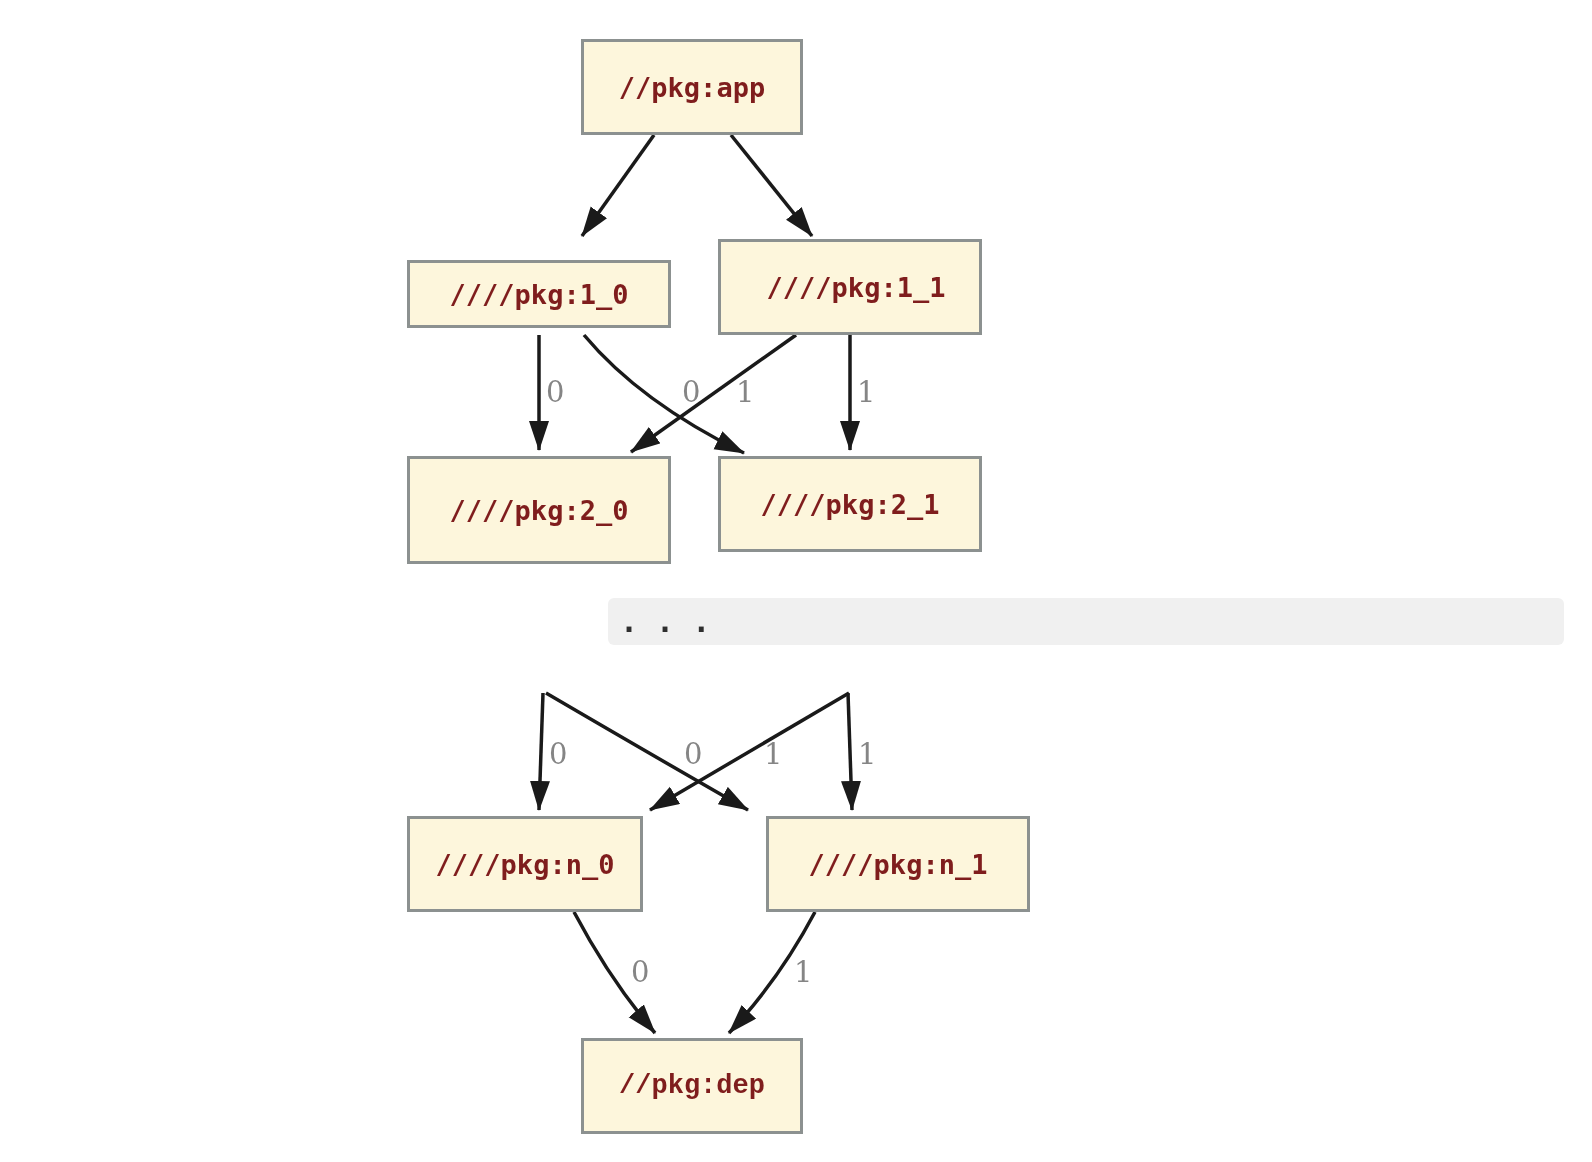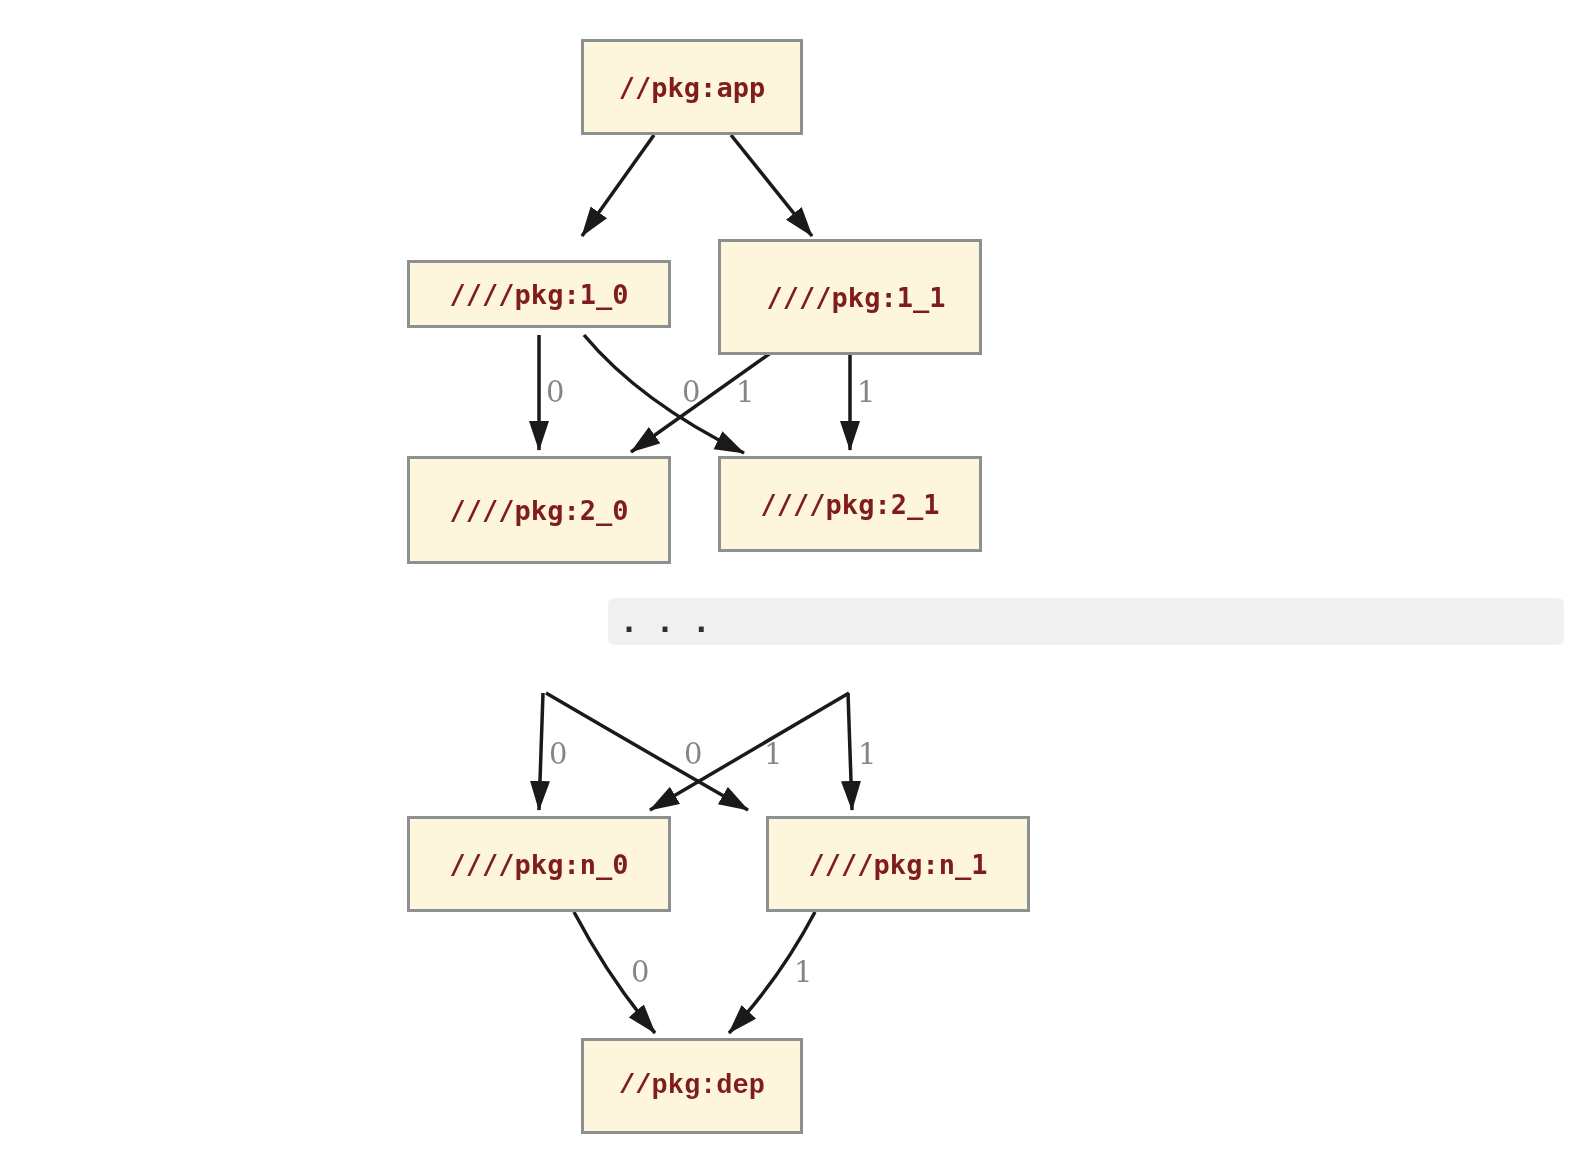--- a/index.html
+++ b/index.html
@@ -87,23 +87,23 @@
         <text x="858" y="764" class="edge-label">1</text>
         <path d="M574,912 Q610,980 655,1033" class="edge-path" marker-end="url(#arrow)"></path>
         <text x="631" y="982" class="edge-label">0</text>
         <path d="M815,912 Q779,980 729,1033" class="edge-path" marker-end="url(#arrow)"></path>
         <text x="794" y="982" class="edge-label">1</text>
       </g>
   </svg>
 
   <div class="node" style="left: 581px; top: 39px; width: 222px; height: 96px;">//pkg:app</div>
   <div class="node" style="left: 407px; top: 239px; width: 264px; height: 68px; margin-top: 21px;">////pkg:1_0</div>
-  <div class="node" style="left: 718px; top: 239px; width: 264px; height: 116px; padding-left: 12px;">////pkg:1_1</div>
+  <div class="node" style="left: 718px; top: 239px; width: 264px; height: 96px; padding-left: 12px;">////pkg:1_1</div>
   <div class="node" style="left: 407px; top: 456px; width: 264px; height: 108px;">////pkg:2_0</div>
   <div class="node" style="left: 718px; top: 456px; width: 264px; height: 96px;">////pkg:2_1</div>
-  <div class="node" style="left: 407px; top: 816px; width: 264px; height: 96px;">////pkg:n_0</div>
+  <div class="node" style="left: 407px; top: 816px; width: 236px; height: 96px;">////pkg:n_0</div>
   <div class="node" style="left: 718px; top: 816px; width: 264px; height: 96px; margin-left: 48px;">////pkg:n_1</div>
   <div class="node" style="left: 581px; top: 1038px; width: 222px; height: 96px; font-family: Liberation Mono, monospace;">//pkg:dep</div>
 
   <div class="band" style="left: 608px; top: 598px; width: 956px; height: 47px;">
     <span style="line-height: 47px;">. . .</span>
   </div>
 </div>
 
 </body></html>

